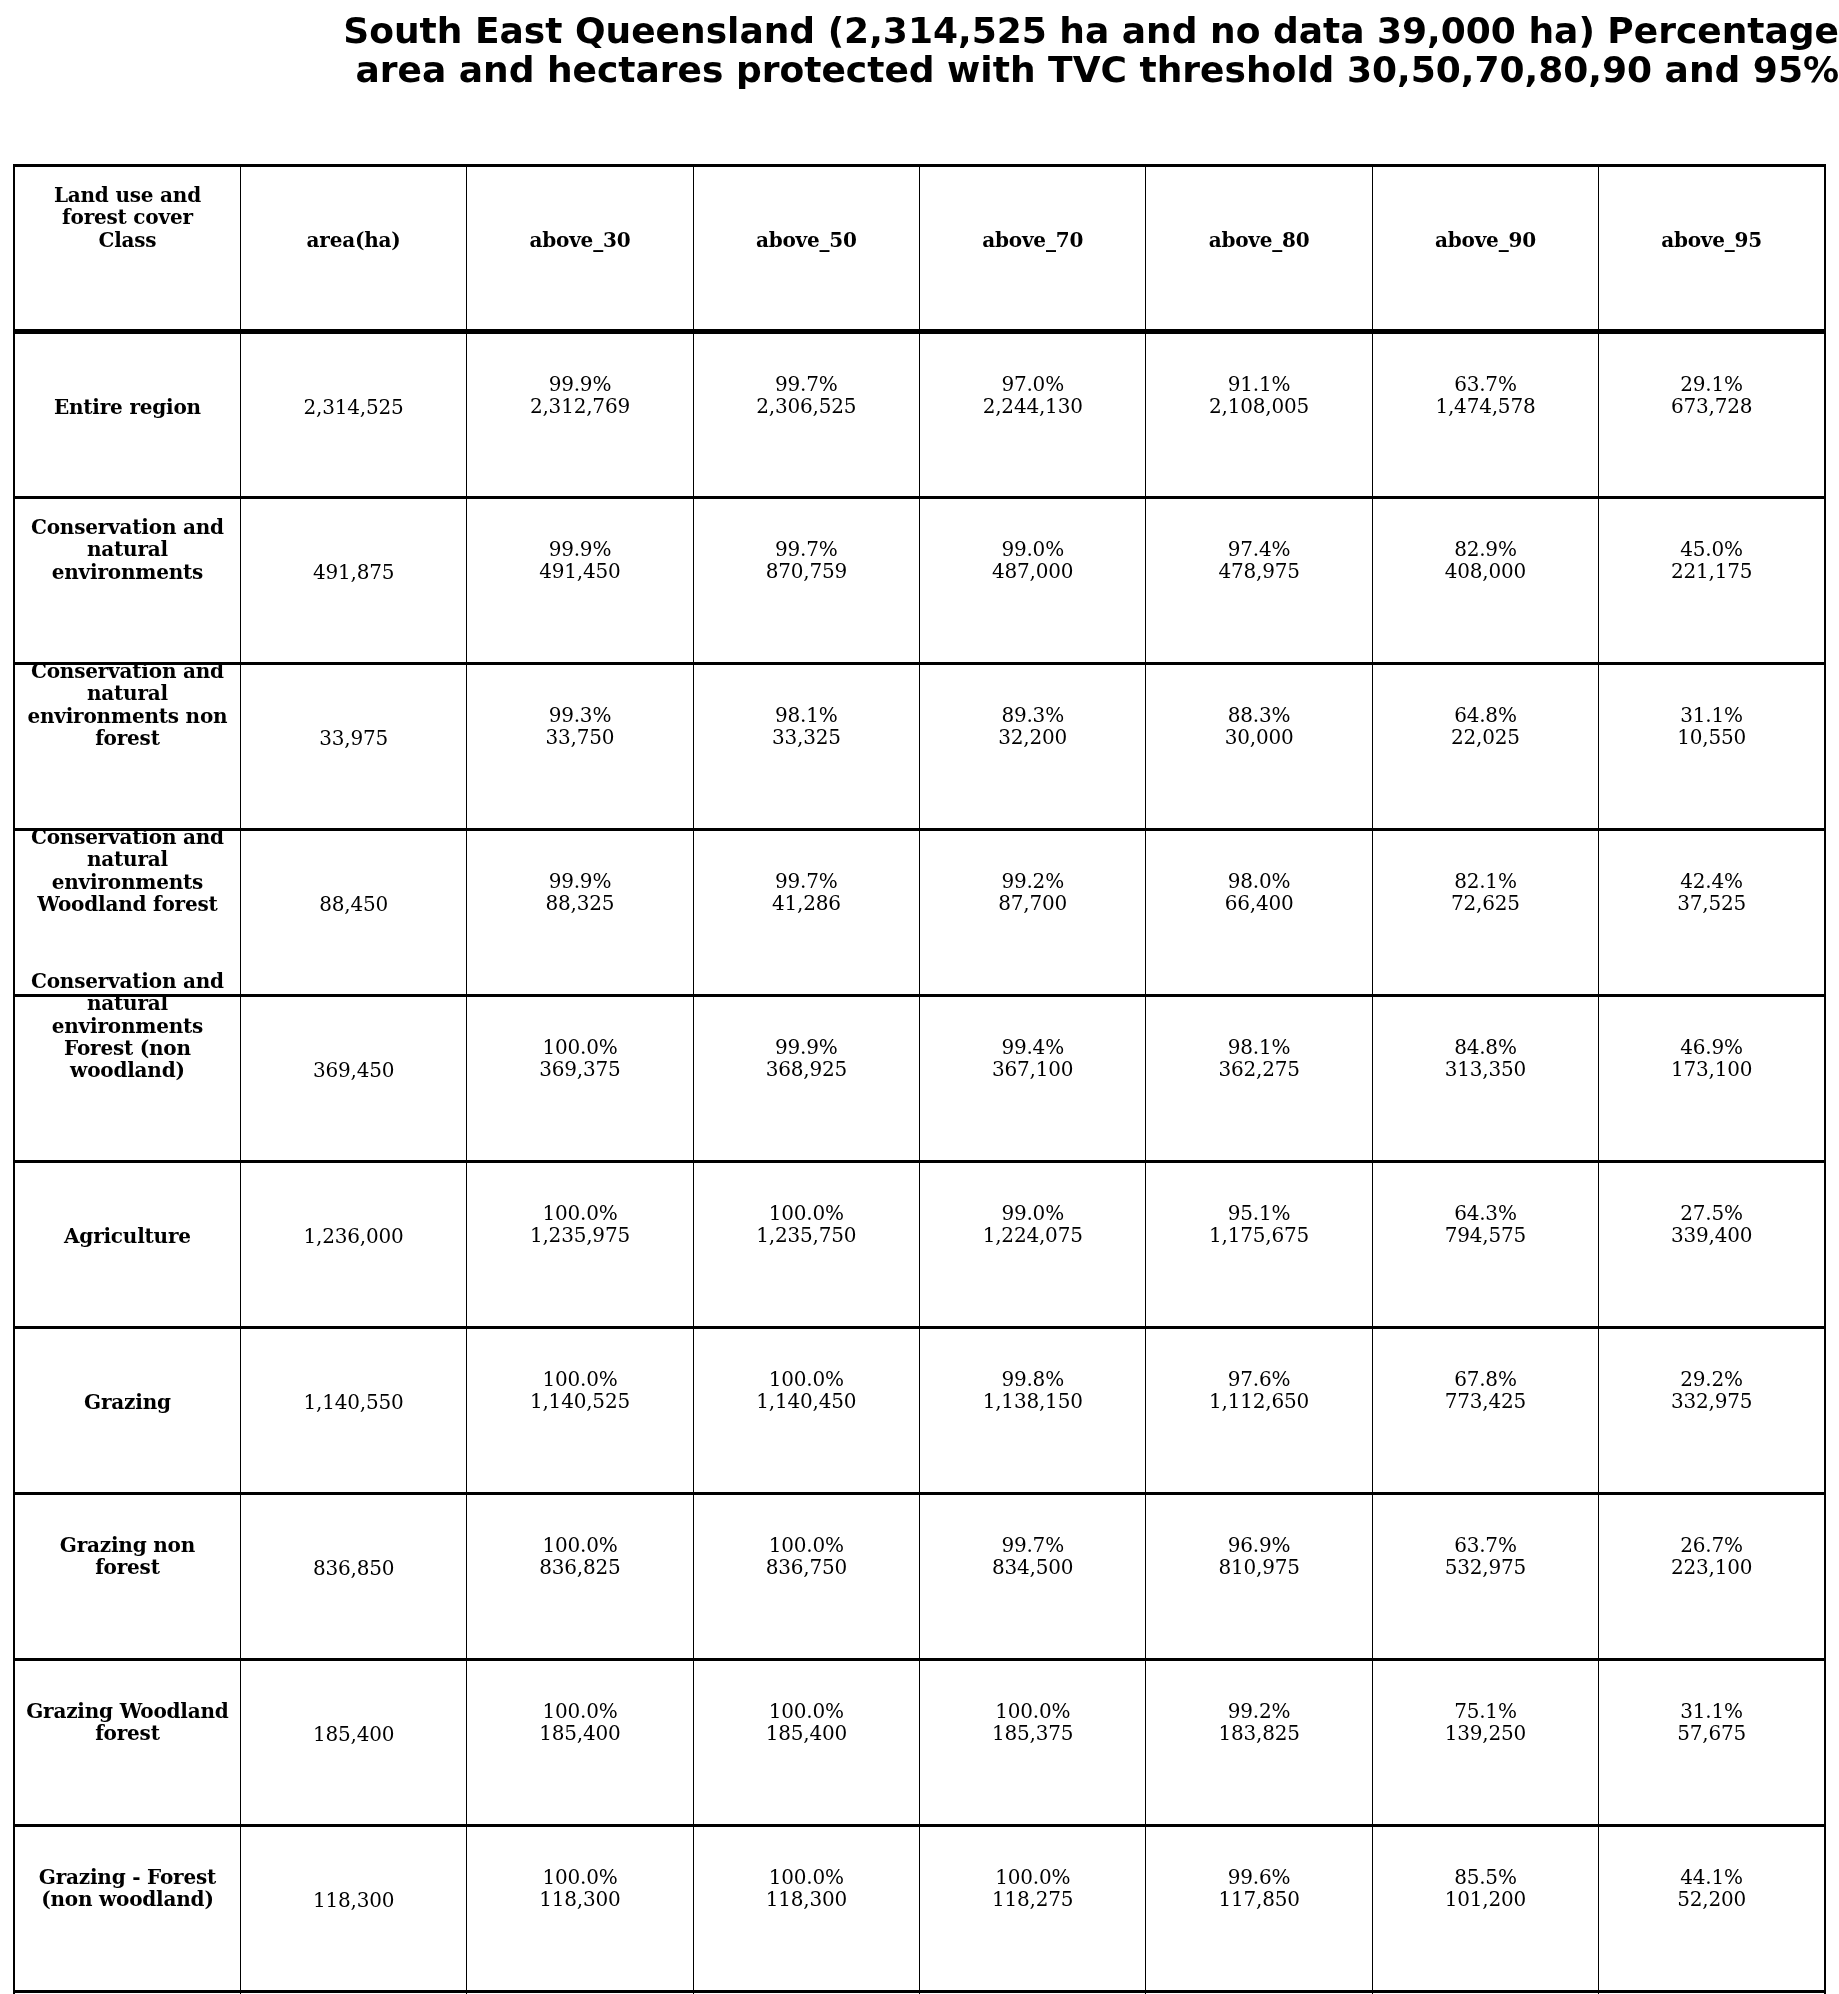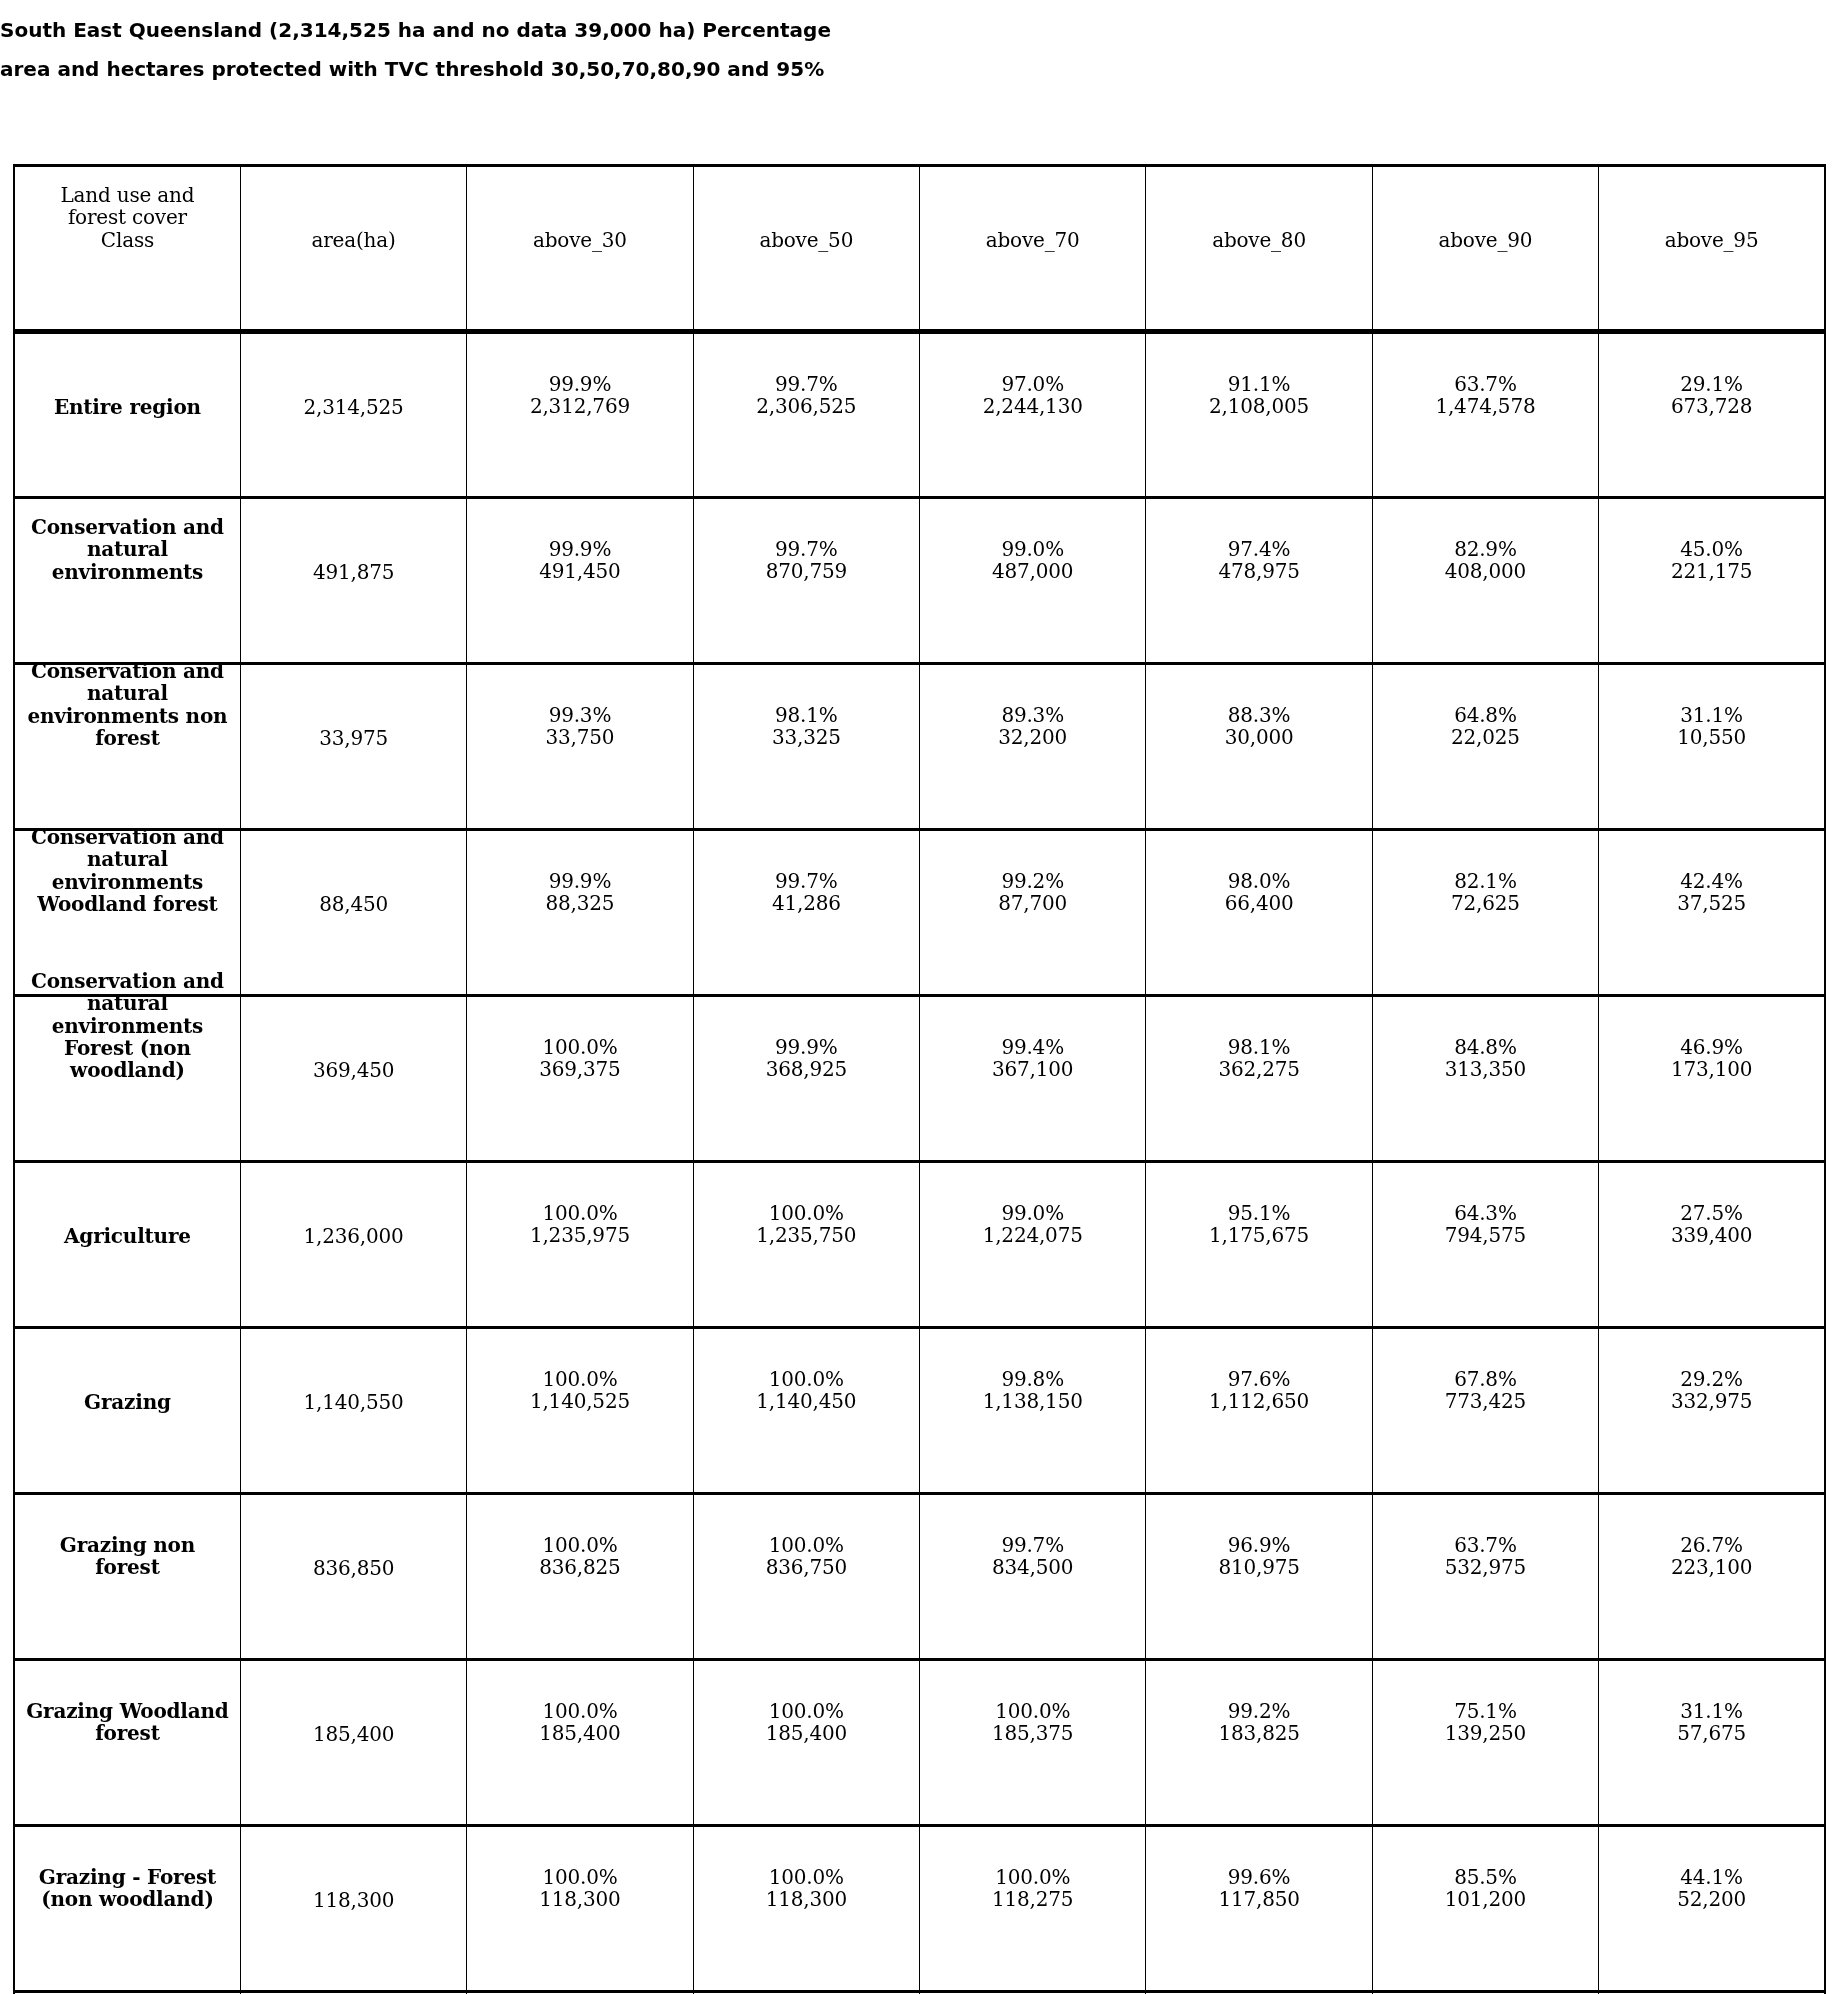--- a/index.html
+++ b/index.html
@@ -1,27 +1,27 @@
 <!DOCTYPE html>
 <html style="font-size:6.4px"><head>
 <meta charset="utf-8">
 <style>
   html,body{margin:0;padding:0;background:#ffffff;width:1839px;height:2548px;overflow:hidden;}
   .page{position:relative;width:1839px;height:2548px;background:#fff;font-family:"DejaVu Serif", "Liberation Serif", serif;color:#000;}
   
-  .title{position:absolute;top:11.2px;left:0;right:0;text-align:left;
+  .title{position:absolute;top:11.2px;left:0;right:0;text-align:right;
          font-family:"DejaVu Sans","Liberation Sans",sans-serif;font-weight:bold;
-         font-size:20px;line-height:39px;letter-spacing:0;}
+         font-size:36px;line-height:39px;letter-spacing:0;}
   
   table.tbl{position:absolute;left:13px;top:164px;width:1813px;border-collapse:collapse;table-layout:fixed;
             border:2.4px solid #000;}
   .tbl th,.tbl td{border:1.6px solid #000;border-top-width:3.6px;border-bottom-width:3.6px;
         height:166px;padding:0;position:relative;vertical-align:top;
         font-size:20px;line-height:22.3px;letter-spacing:-0.2px;text-align:center;box-sizing:border-box;}
-  .tbl thead th{border-bottom-width:5.2px;font-weight:normal;margin-left:44px;}
+  .tbl thead th{border-bottom-width:5.2px;font-weight:bold;margin-left:44px;}
   .tbl td.lbl{font-weight:bold;}
   .anch{position:absolute;left:0;right:0;top:84px;transform:translateY(-100%);}
   .anch div{white-space:nowrap;}
 </style>
 </head>
 <body>
 
 <div class="page">
 
   <div class="title">

